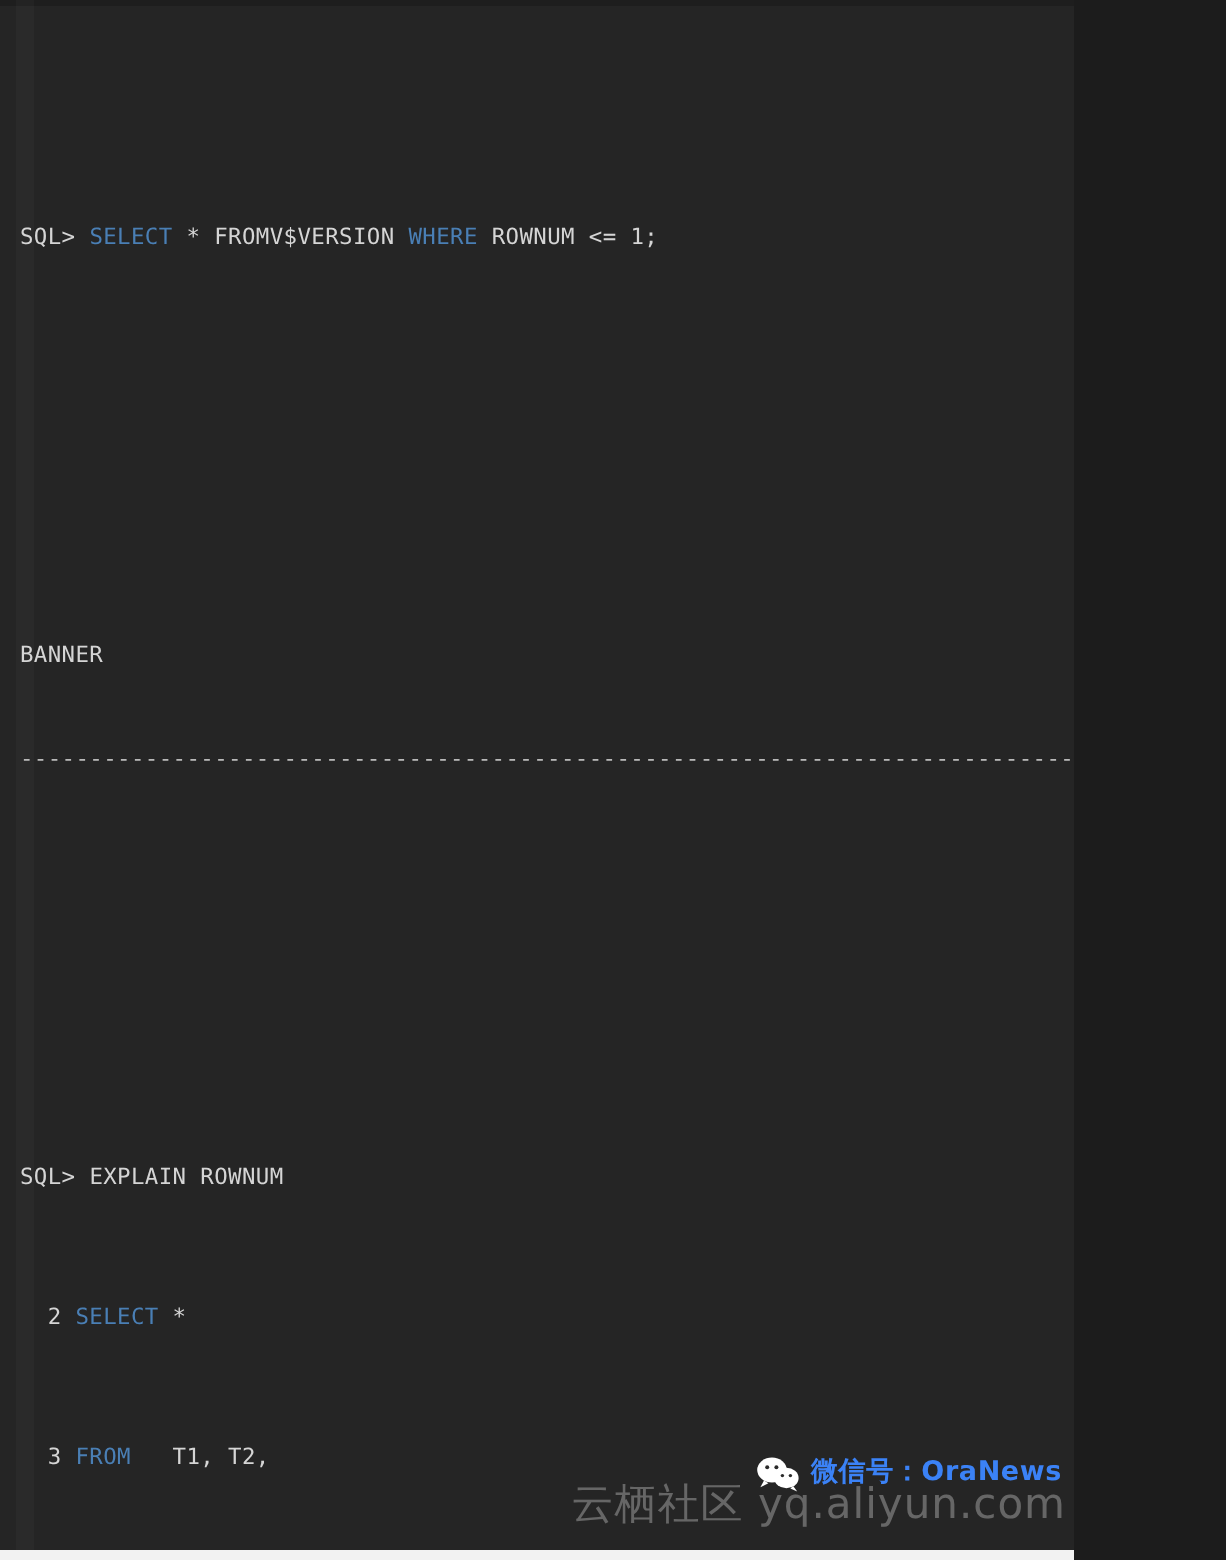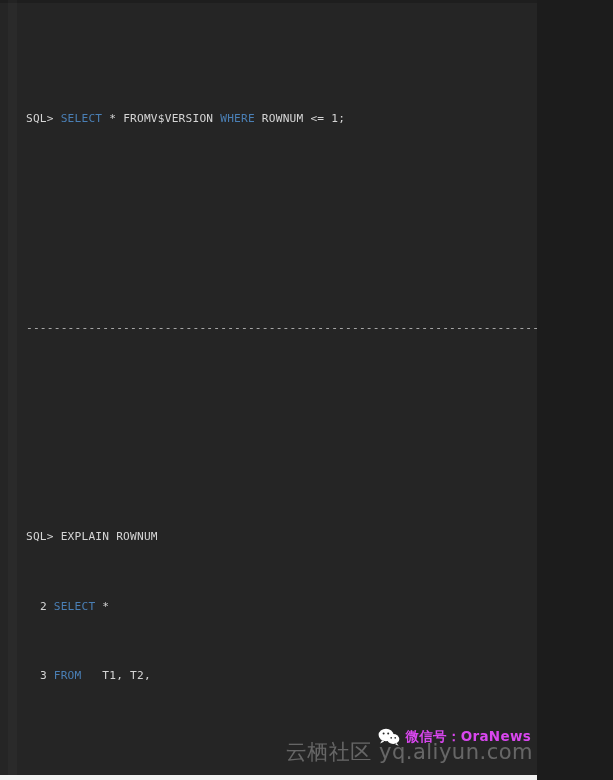--- a/index.html
+++ b/index.html
@@ -9,21 +9,21 @@
   }
   body {
     width: 613px; height: 780px;
     overflow: hidden;
     font-family: "DejaVu Sans Mono", "Liberation Mono", monospace;
   }
   #terminal {
     position: relative;
     width: 537px; height: 780px;
     background: #252525;
-    padding: 6px 0 0 16px;
+    padding: 6px 0 0 0;
     color: #d8d8d8;
     font-size: 11.2px;
     line-height: 17.4px;
     letter-spacing: 0.2px;
     white-space: pre;
     overflow: hidden;
   }
   
   #gutter-guide {
     position: absolute;
@@ -62,21 +62,21 @@
   }
   #wm-front {
     position: absolute;
     right: 2px; bottom: 17px;
     display: flex;
     align-items: center;
     gap: 5px;
     white-space: nowrap;
   }
   #wm-label {
-    color: #d946ef;
+    color: #3b82f6;
     font-family: "DejaVu Sans", "Liberation Sans", sans-serif;
     font-size: 13.5px;
     font-weight: bold;
     letter-spacing: 0.3px;
   }
   
   .wechat-icon { display:block; }
   
   #bottom-strip {
     position: absolute;
@@ -97,20 +97,21 @@
   <div id="top-edge"></div>
   <div id="gutter-guide"></div>
 
   
   <div class="line"><span class="plain">SQL&gt;</span><span class="plain"> </span><span class="kw">SELECT</span><span class="plain"> </span><span class="plain">*</span><span class="plain"> </span><span class="plain">FROMV$VERSION</span><span class="plain"> </span><span class="kw">WHERE</span><span class="plain"> </span><span class="plain">ROWNUM &lt;= 1;</span></div>
 
   <div class="blank"></div>
   <div class="blank"></div>
 
   
+  <div class="line plain">BANNER</div>
   <div class="line sep" style="overflow:hidden">----------------------------------------------------------------------------------------</div>
 
   <div class="blank"></div>
   <div class="blank"></div>
 
   
   <div class="line"><span class="plain">SQL&gt;</span><span class="plain"> </span><span class="plain">EXPLAIN ROWNUM</span></div>
 
   <div class="line"><span class="plain">  </span><span class="plain">2</span><span class="plain"> </span><span class="kw">SELECT</span><span class="plain"> *</span></div>
 

